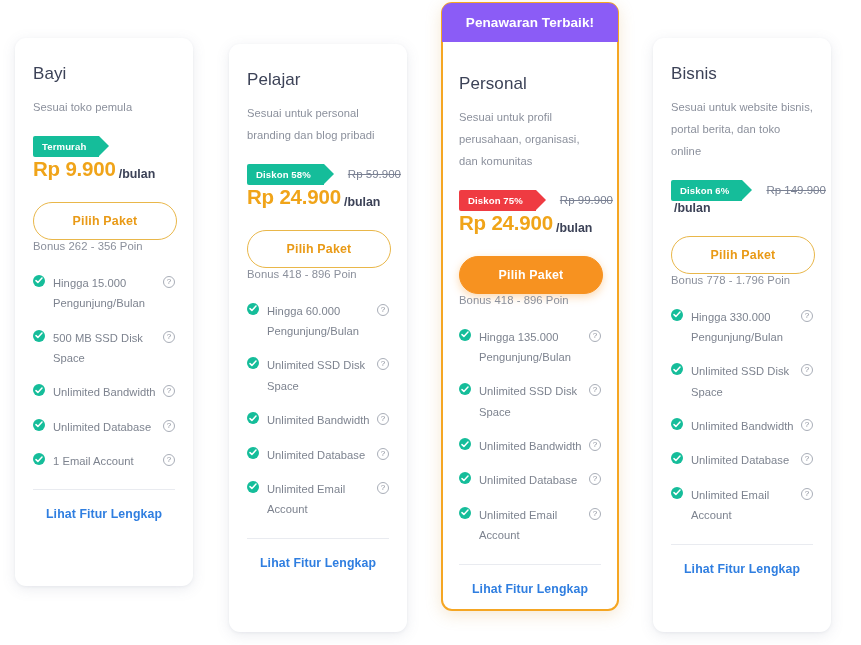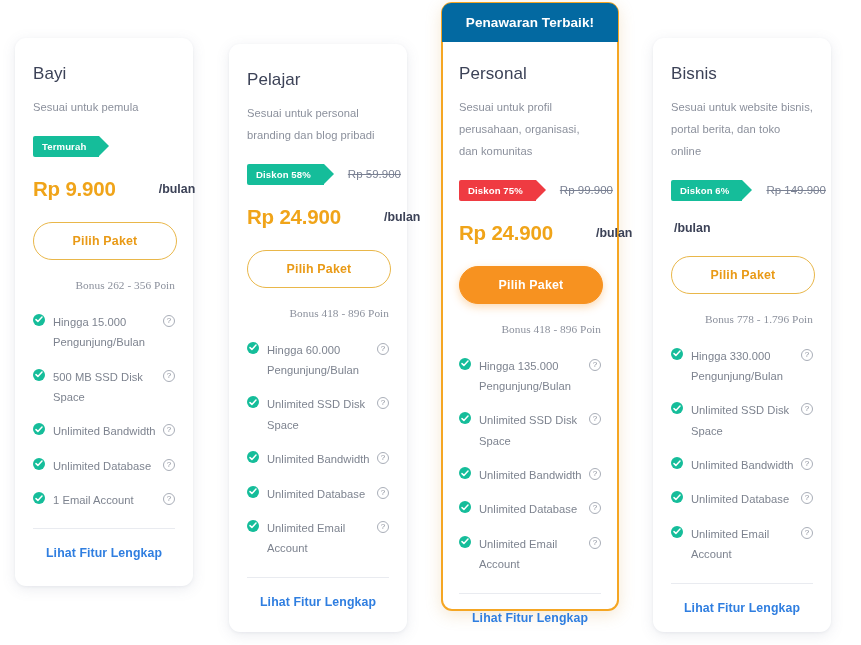--- a/index.html
+++ b/index.html
@@ -35,21 +35,21 @@
     padding-bottom: 10px;
   }
 
   .card-1 { left: 15px;  top: 38px;  height: 548px; }
   .card-2 { left: 229px; top: 44px;  height: 588px; }
   .card-3 { left: 441px; top: 2px;   height: 609px; }
   .card-4 { left: 653px; top: 38px;  height: 594px; }
 
   
   .ribbon {
-    background: #0369a1;
+    background: #8b5cf6;
     color: #ffffff;
     font-size: 13.5px;
     font-weight: bold;
     text-align: center;
     padding: 12px 0 12px 0;
     border-radius: 9px 9px 0 0;
     margin: -1px -1px 0 -1px;
     letter-spacing: 0.1px;
   }
 
@@ -57,21 +57,21 @@
   .card.featured .card-body { padding: 0 16px; }
 
   
   .plan-name {
     font-size: 17px;
     font-weight: normal;
     color: #3c4257;
     margin-top: 26px;
     letter-spacing: 0.1px;
   }
-  .card.featured .plan-name { margin-top: 22px; }
+  .card.featured .plan-name { margin-top: 32px; }
 
   .plan-desc {
     font-size: 11.2px;
     color: #8b909c;
     line-height: 1.95;
     margin-top: 13px;
     letter-spacing: 0.05px;
   }
 
   
@@ -112,25 +112,23 @@
   .old-price {
     font-size: 11.5px;
     color: #7a8193;
     text-decoration: line-through;
     margin-left: 24px;
     white-space: nowrap;
   }
 
   
   .price-row {
-    margin-top: 20px;
     display: flex;
-    align-items: center;
+    align-items: flex-end;
     white-space: nowrap;
-    gap: 40px;
   }
   .price-main {
     font-size: 20.5px;
     font-weight: bold;
     color: #f0a419;
     letter-spacing: -0.2px;
   }
   .price-period {
     font-size: 12.4px;
     font-weight: bold;
@@ -156,26 +154,24 @@
     letter-spacing: 0.2px;
   }
   .cta.solid {
     background: #f79220;
     border: 1px solid #f79220;
     color: #ffffff;
     box-shadow: 0 3px 8px rgba(247,146,32,0.35);
   }
 
   .bonus {
-    text-align: right;
+    text-align: left;
     font-size: 11.3px;
     color: #8b909c;
-    margin-top: 19px;
     letter-spacing: 0.05px;
-    font-family: Liberation Serif, serif;
   }
 
   
   .features {
     list-style: none;
     margin-top: 21px;
   }
   .feature {
     display: flex;
     align-items: flex-start;
@@ -234,21 +230,21 @@
     letter-spacing: 0.1px;
   }
 </style>
 </head>
 <body>
 
 <div id="pricing-grid">
     <div class="card card-1">
       <div class="card-body">
         <div class="plan-name">Bayi</div>
-        <div class="plan-desc">Sesuai untuk pemula</div>
+        <div class="plan-desc">Sesuai toko pemula</div>
         <div class="badge-row">
           <span class="badge teal">Termurah</span>
         </div>
         <div class="price-row">
           <span class="price-main">Rp 9.900</span>
           <span class="price-period">/bulan</span>
         </div>
         <div class="cta">Pilih Paket</div>
         <div class="bonus">Bonus 262 - 356 Poin</div>
         <ul class="features">

